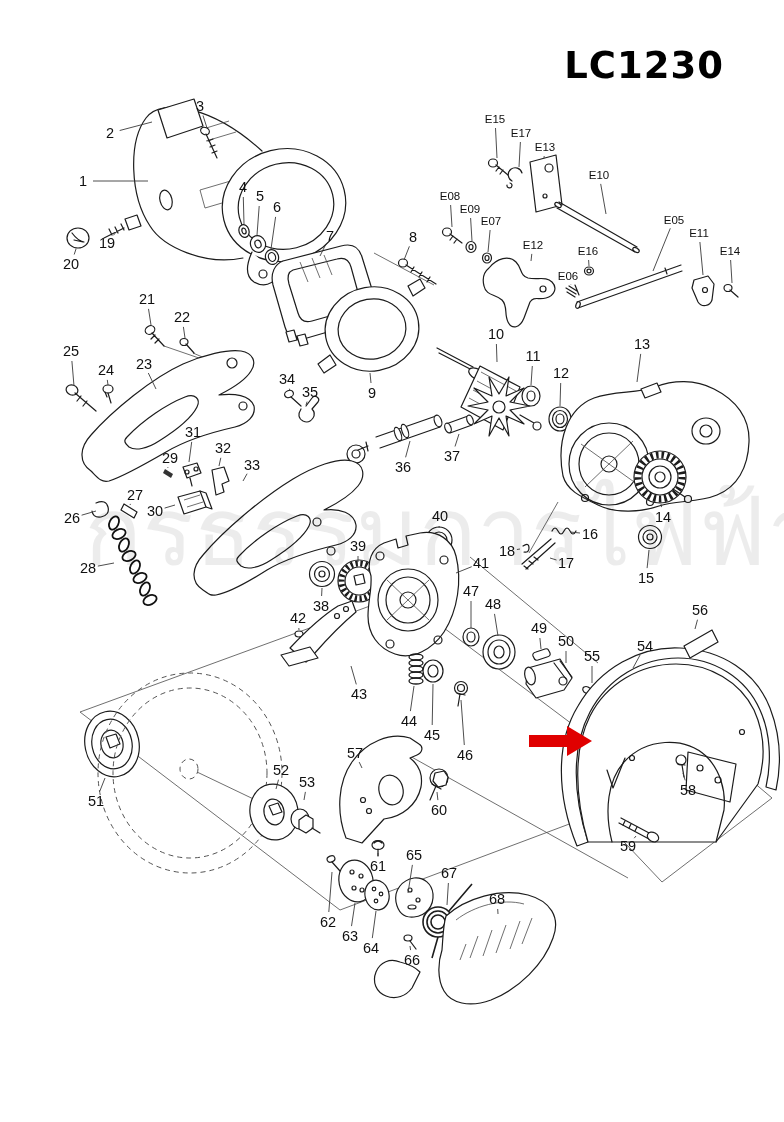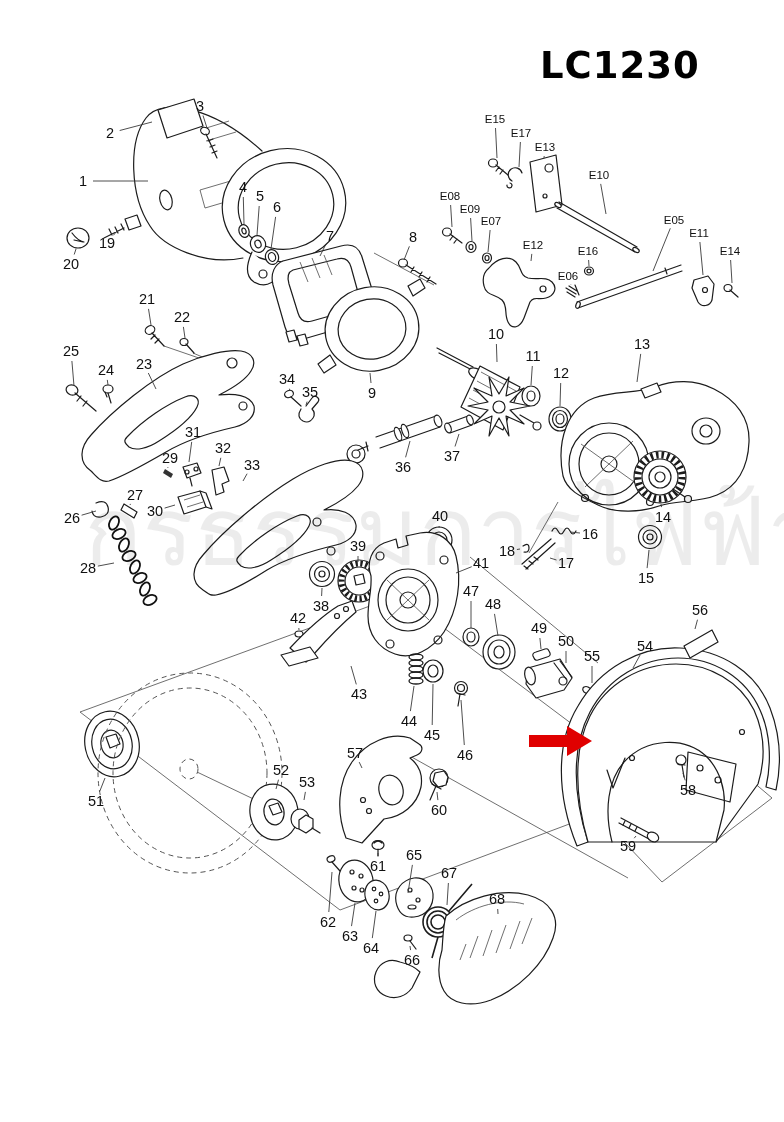--- a/index.html
+++ b/index.html
@@ -1,18 +1,18 @@
 <!DOCTYPE html>
 <html><head>
 <meta charset="utf-8">
 <style>
   html,body{margin:0;padding:0;background:#fff;}
   .page{position:relative;width:784px;height:1122px;background:#fff;overflow:hidden;
         font-family:"Liberation Sans",sans-serif;}
-  .title{position:absolute;left:540px;top:44px;width:184px;text-align:left;
+  .title{position:absolute;left:540px;top:44px;width:184px;text-align:right;
          font-size:37px;font-weight:bold;color:#000;font-family:"DejaVu Sans",sans-serif;
          letter-spacing:1px;}
   .watermark{position:absolute;left:84px;top:482px;font-size:96px;line-height:1.05;
          color:rgba(0,0,0,0.075);white-space:nowrap;pointer-events:none;
          font-family:"DejaVu Sans",sans-serif;}
   svg{position:absolute;left:0;top:0;}
   .ln{fill:none;stroke:#1c1c1c;stroke-width:1.2;stroke-linecap:round;stroke-linejoin:round;}
   .fw{fill:#fff;stroke:#1c1c1c;stroke-width:1.2;stroke-linejoin:round;stroke-linecap:round;}
   .thin{fill:none;stroke:#4a4a4a;stroke-width:0.8;}
   .dash{fill:none;stroke:#555;stroke-width:1;stroke-dasharray:5 4;}

